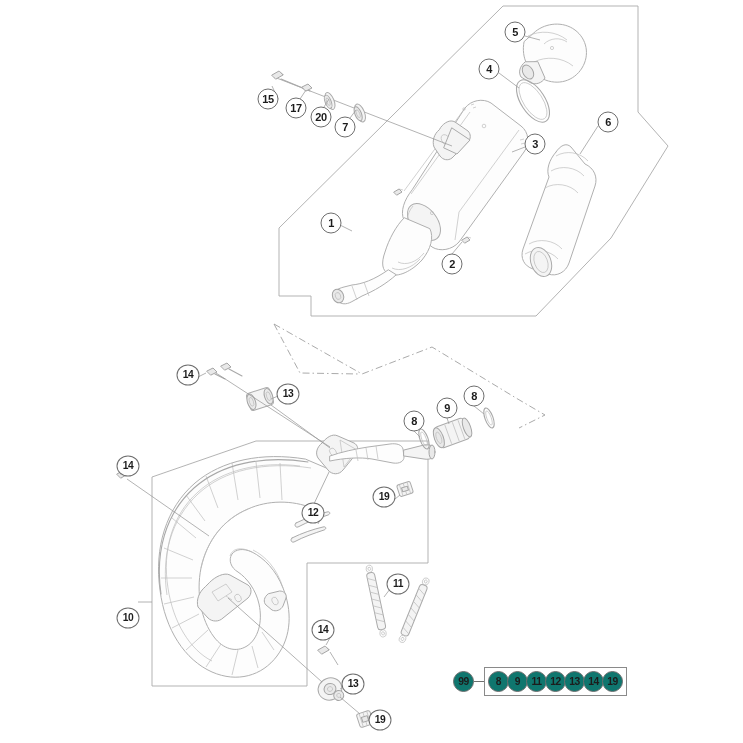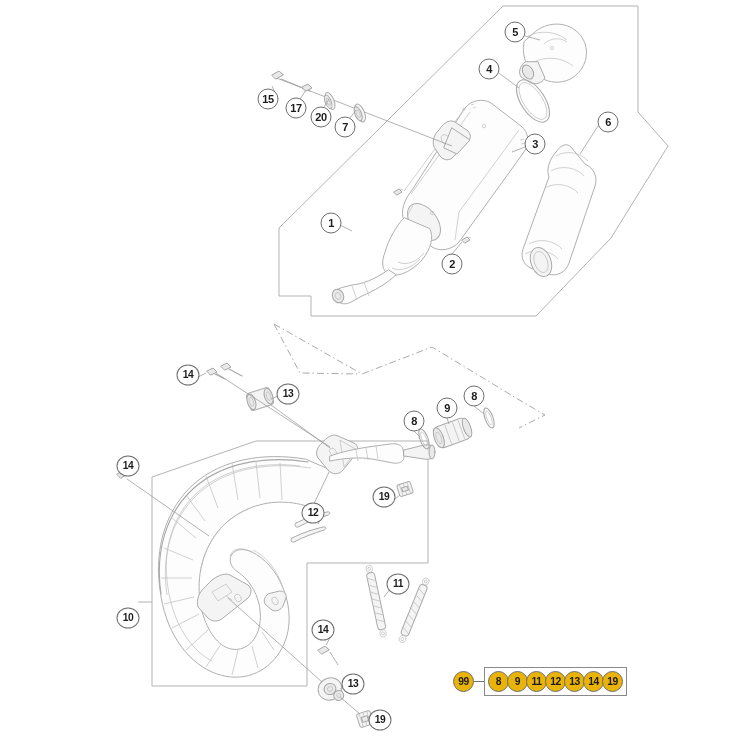--- a/index.html
+++ b/index.html
@@ -11,21 +11,21 @@
     position:absolute;width:21px;height:21px;border-radius:50%;
     background:#ffffff;border:1.3px solid #6e6e6e;
     display:flex;align-items:center;justify-content:center;
     font-family:"Liberation Sans",sans-serif;font-size:11px;font-weight:bold;
     color:#1c1c1c;line-height:1;box-sizing:border-box;letter-spacing:-0.4px;
     transform:translate(-50%,-50%);z-index:20;
   }
   .callout.wide{width:23px;height:21px;border-radius:50%;font-size:10.3px;}
   #legend{position:absolute;z-index:25;display:flex;align-items:center;}
   #legend .badge{
-    width:21px;height:21px;border-radius:50%;background:#eab308;border:1.3px solid #6e6e6e;
+    width:21px;height:21px;border-radius:50%;background:#0f766e;border:1.3px solid #6e6e6e;
     display:flex;align-items:center;justify-content:center;font-size:10.3px;font-weight:bold;color:#1c1c1c;
     box-sizing:border-box;letter-spacing:-0.4px;
   }
   #legend .link{width:10px;height:1.3px;background:#6e6e6e;}
   #legend .box{
     border:1.3px solid #8a8a8a;background:#fff;padding:3px 4px;
     display:flex;align-items:center;gap:0px;box-sizing:border-box;
   }
   #legend .box .badge{margin:0 -1px;}
 </style>

